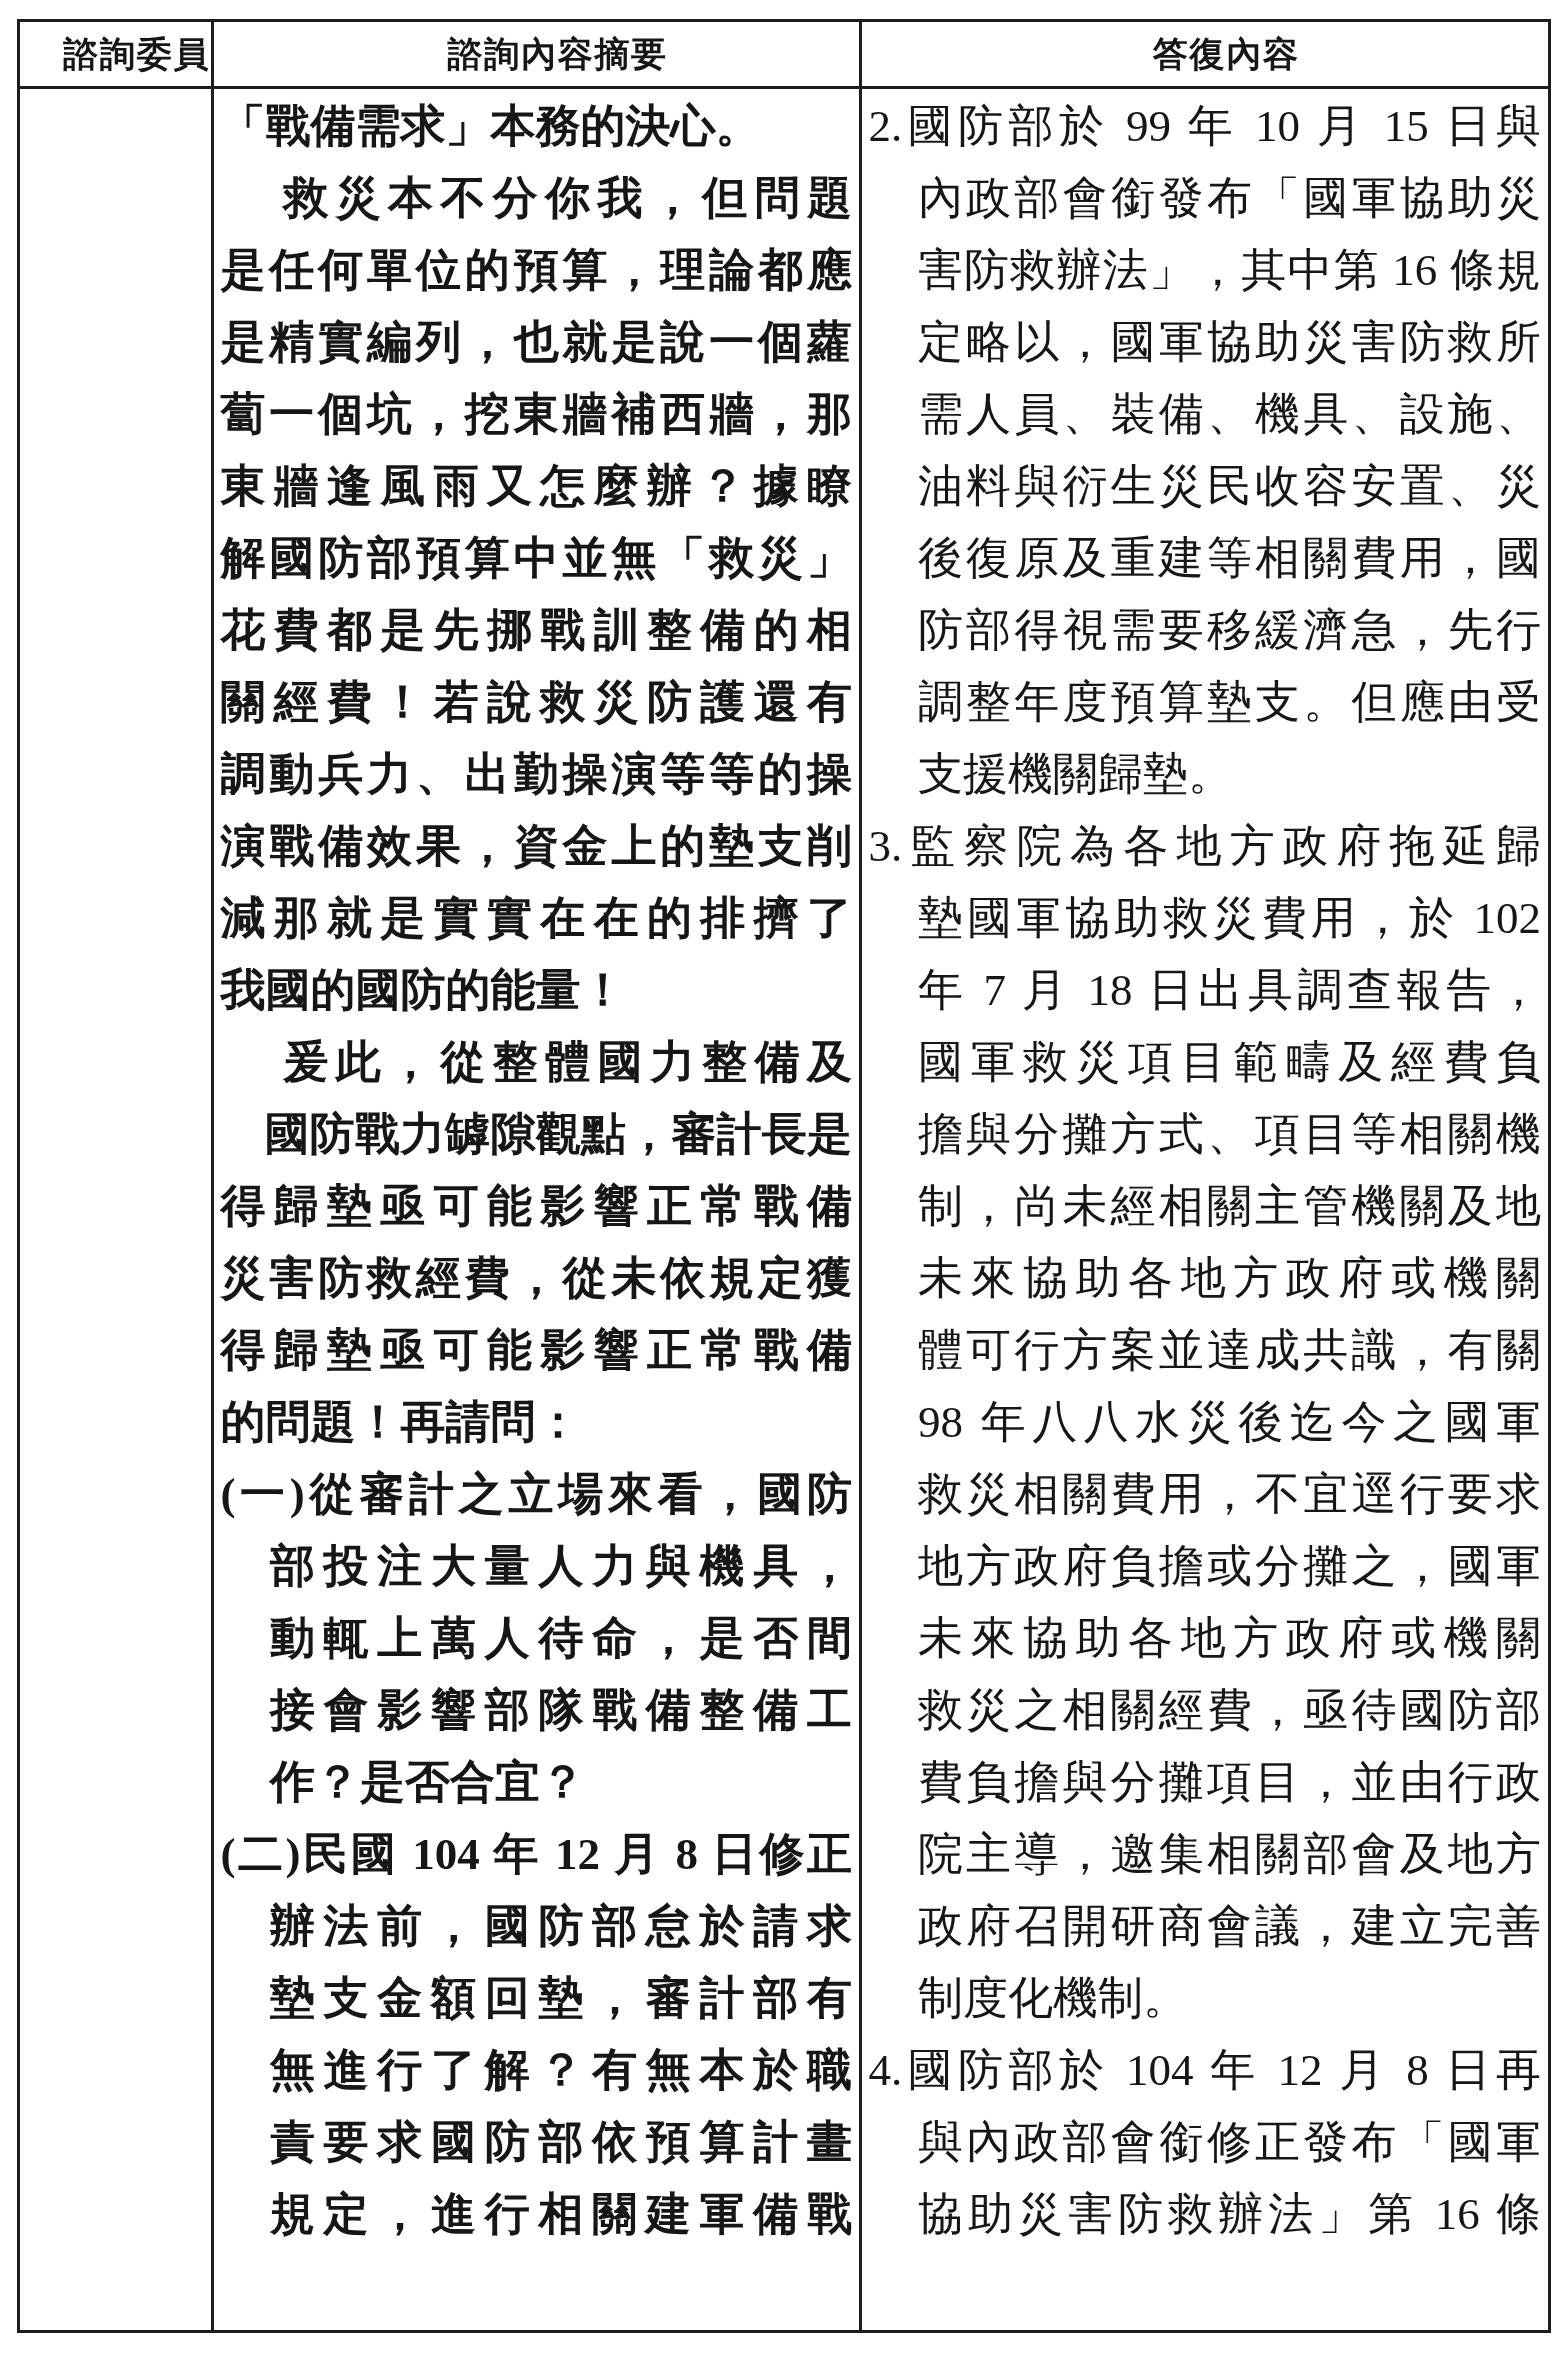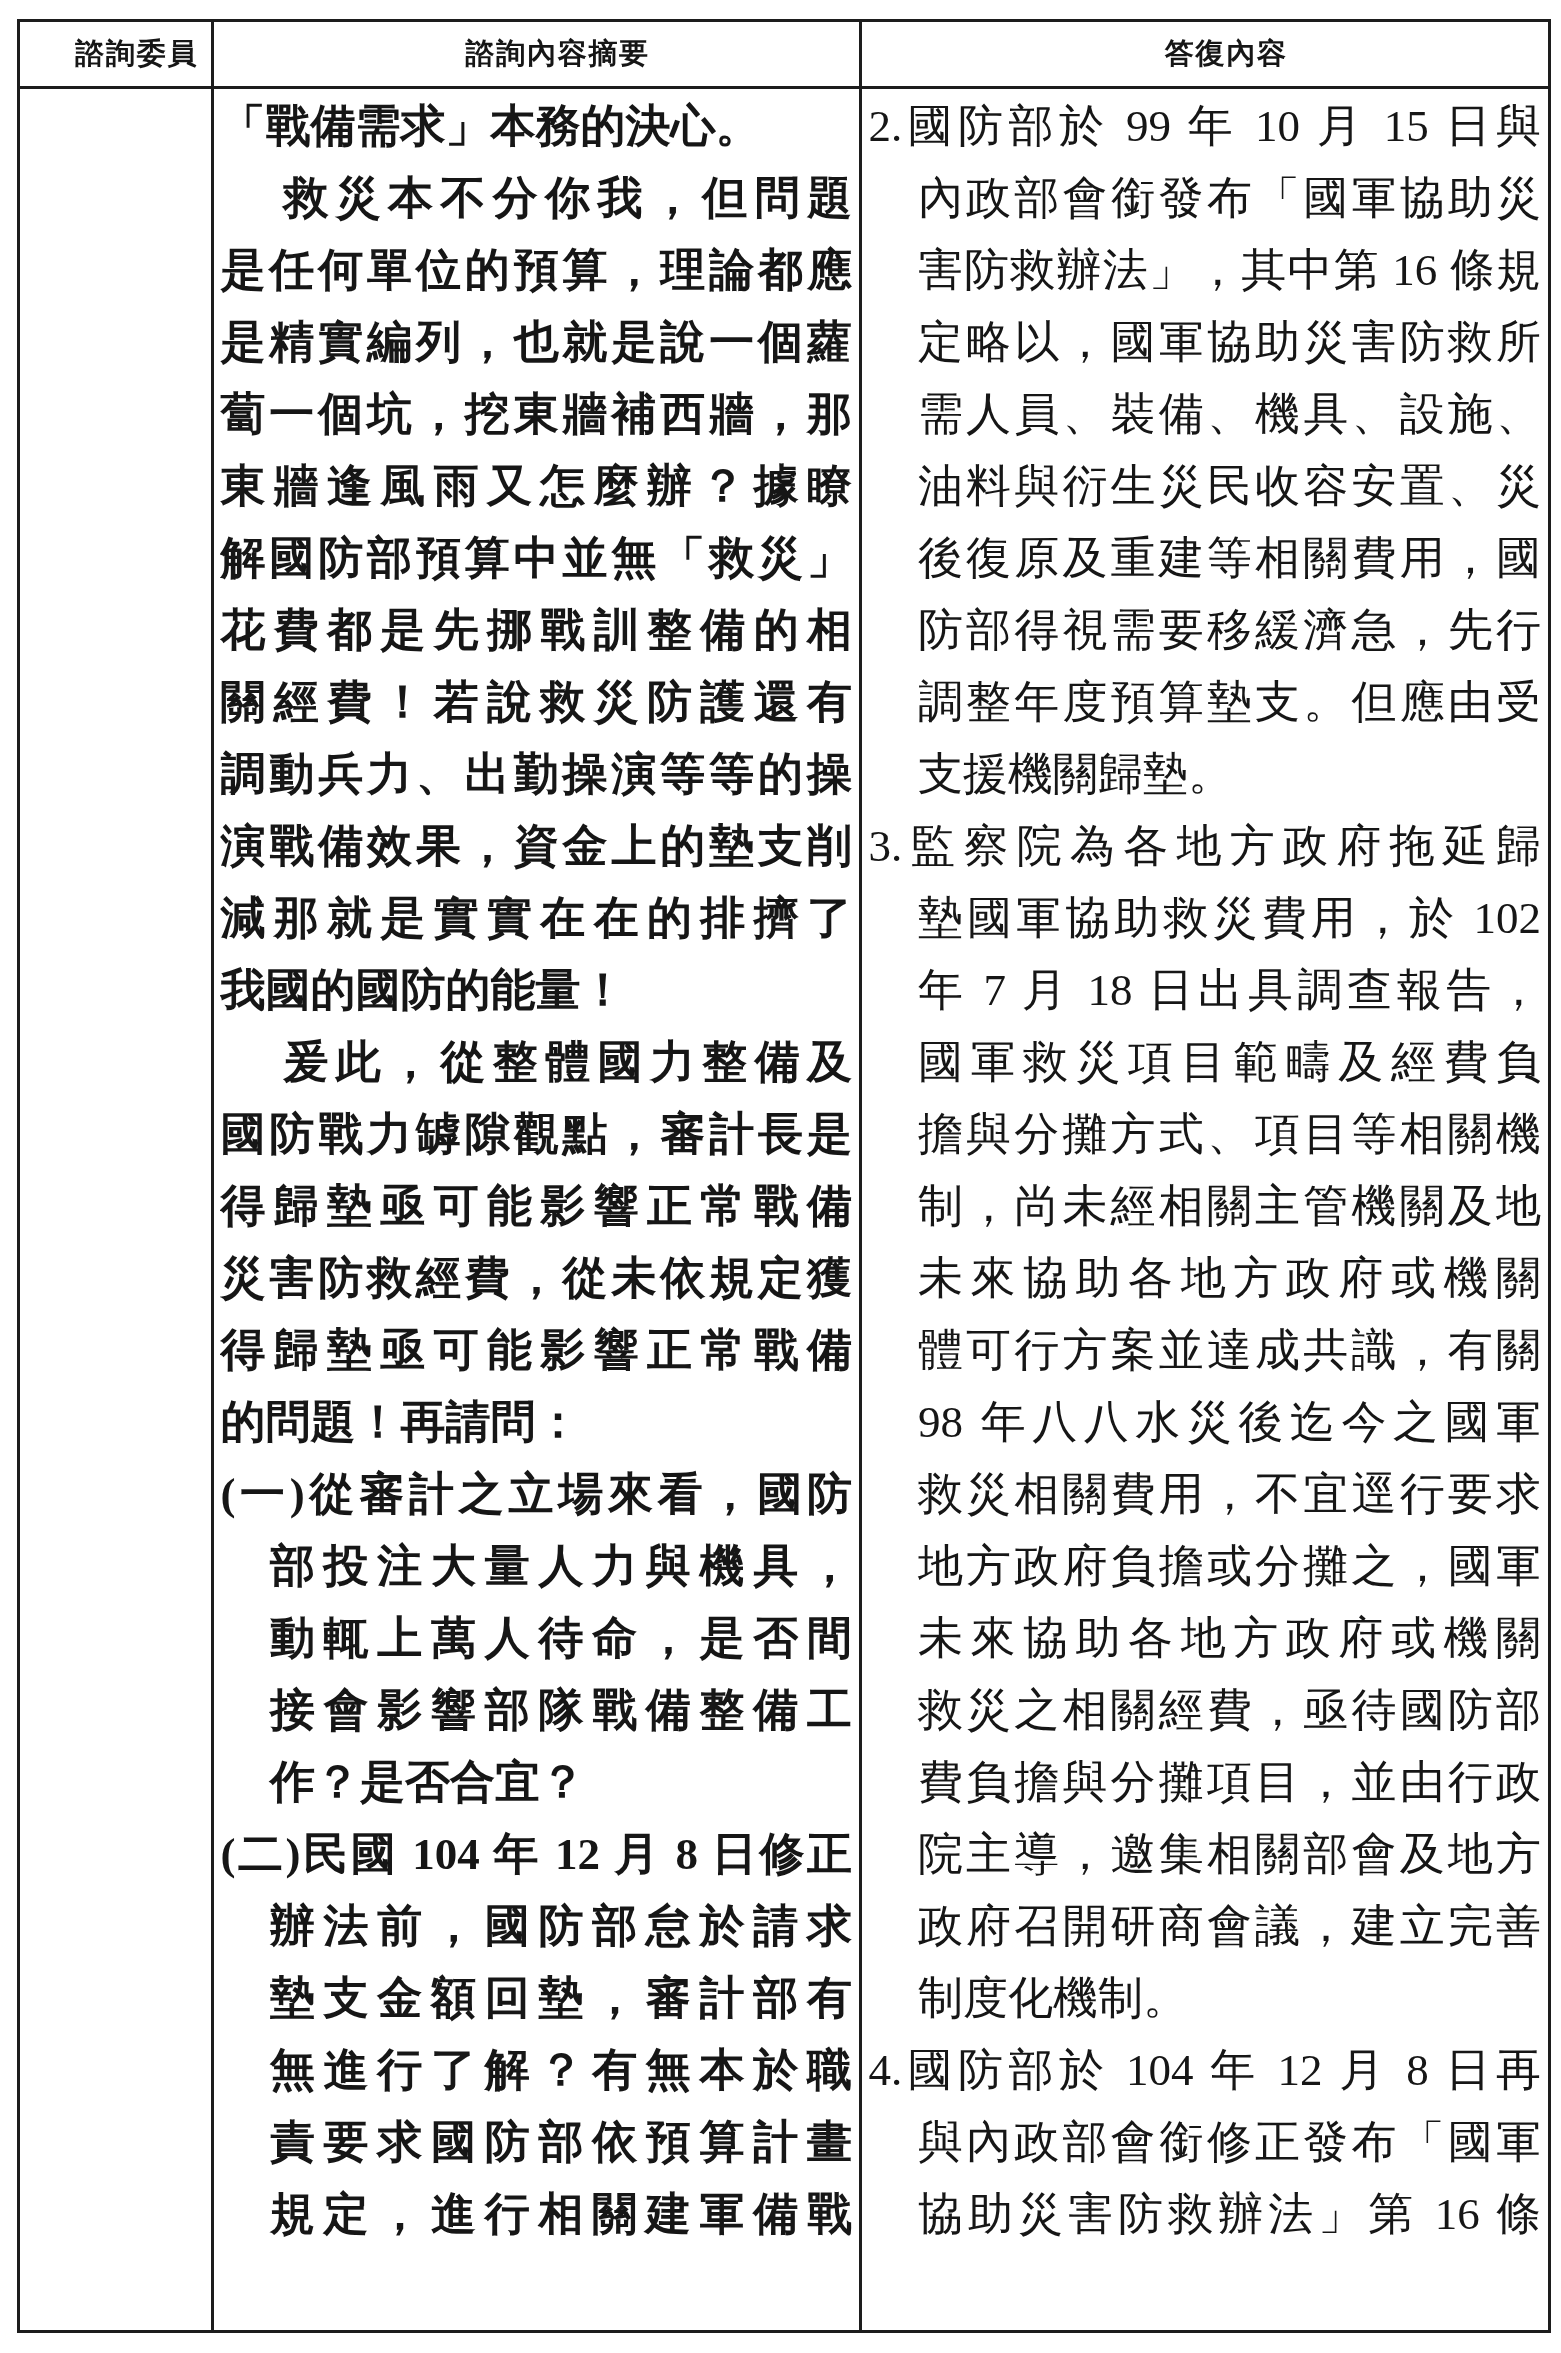--- a/index.html
+++ b/index.html
@@ -20,21 +20,21 @@
     display:grid;
     grid-template-columns:191px 648px 689px;
     grid-template-rows:67px 1fr;
     background:#ffffff;
   }
   .cell{box-sizing:border-box;overflow:hidden;}
   .b-left{border-left:3.3px solid #1d1d1d;}
   .head{
     border-bottom:3.3px solid #1d1d1d;
     display:flex;align-items:center;justify-content:center;
-    font-size:29px;font-weight:700;
+    font-size:35px;font-weight:700;
     letter-spacing:1.7px;
     white-space:nowrap;
     padding-left:43px;
   }
   .body-cell{padding:0.8px 6.7px 0 6.7px;}
   .tline{
     height:72px;line-height:72px;
     font-size:45px;
     box-sizing:border-box;
     white-space:nowrap;
@@ -64,21 +64,21 @@
       <div class="tline fill" style="padding-left: 0em;">蔔一個坑，挖東牆補西牆，那</div>
       <div class="tline fill" style="padding-left: 0em;">東牆逢風雨又怎麼辦？據瞭</div>
       <div class="tline fill" style="padding-left: 0em;">解國防部預算中並無「救災」</div>
       <div class="tline fill" style="padding-left: 0em;">花費都是先挪戰訓整備的相</div>
       <div class="tline fill" style="padding-left: 0em;">關經費！若說救災防護還有</div>
       <div class="tline fill" style="padding-left: 0em;">調動兵力、出勤操演等等的操</div>
       <div class="tline fill" style="padding-left: 0em;">演戰備效果，資金上的墊支削</div>
       <div class="tline fill" style="padding-left: 0em;">減那就是實實在在的排擠了</div>
       <div class="tline" style="padding-left: 0em;">我國的國防的能量！</div>
       <div class="tline fill" style="padding-left: 1.4em;">爰此，從整體國力整備及</div>
-      <div class="tline fill" style="padding-left: 0em;">國防戰力罅隙觀點，審計長是</div>
+      <div class="tline fill" style="padding-left: 0em; margin-left: 44px;">國防戰力罅隙觀點，審計長是</div>
       <div class="tline fill" style="padding-left: 0em;">得歸墊亟可能影響正常戰備</div>
       <div class="tline fill" style="padding-left: 0em;">災害防救經費，從未依規定獲</div>
       <div class="tline fill" style="padding-left: 0em;">得歸墊亟可能影響正常戰備</div>
       <div class="tline" style="padding-left: 0em;">的問題！再請問：</div>
       <div class="tline fill" style="padding-left: 0em;">(一)從審計之立場來看，國防</div>
       <div class="tline fill" style="padding-left: 1.1em;">部投注大量人力與機具，</div>
       <div class="tline fill" style="padding-left: 1.1em;">動輒上萬人待命，是否間</div>
       <div class="tline fill" style="padding-left: 1.1em;">接會影響部隊戰備整備工</div>
       <div class="tline" style="padding-left: 1.1em;">作？是否合宜？</div>
       <div class="tline fill" style="padding-left: 0em;">(二)民國 104 年 12 月 8 日修正</div>

